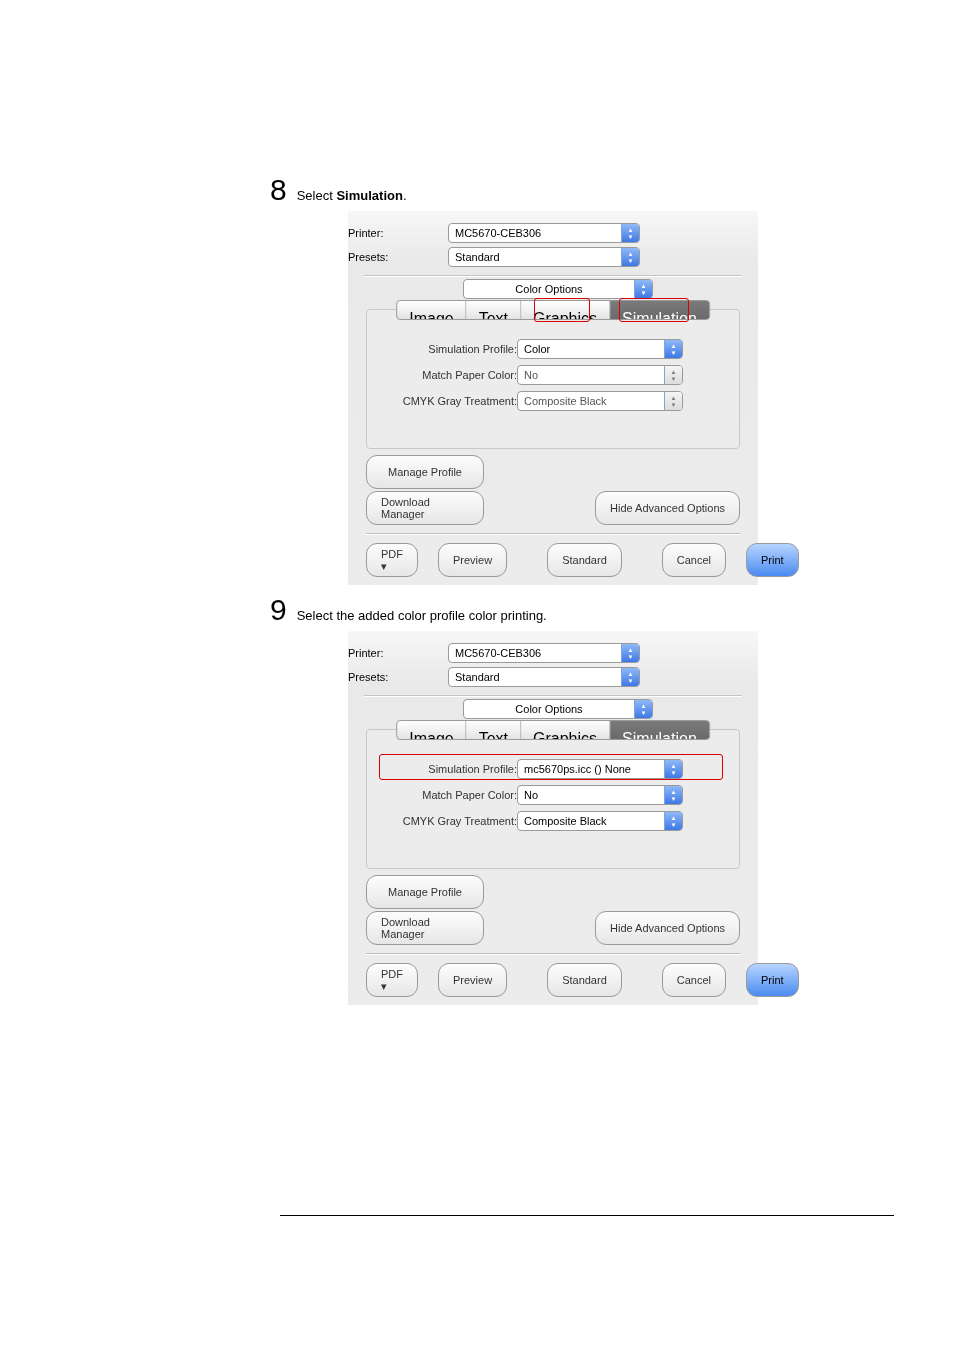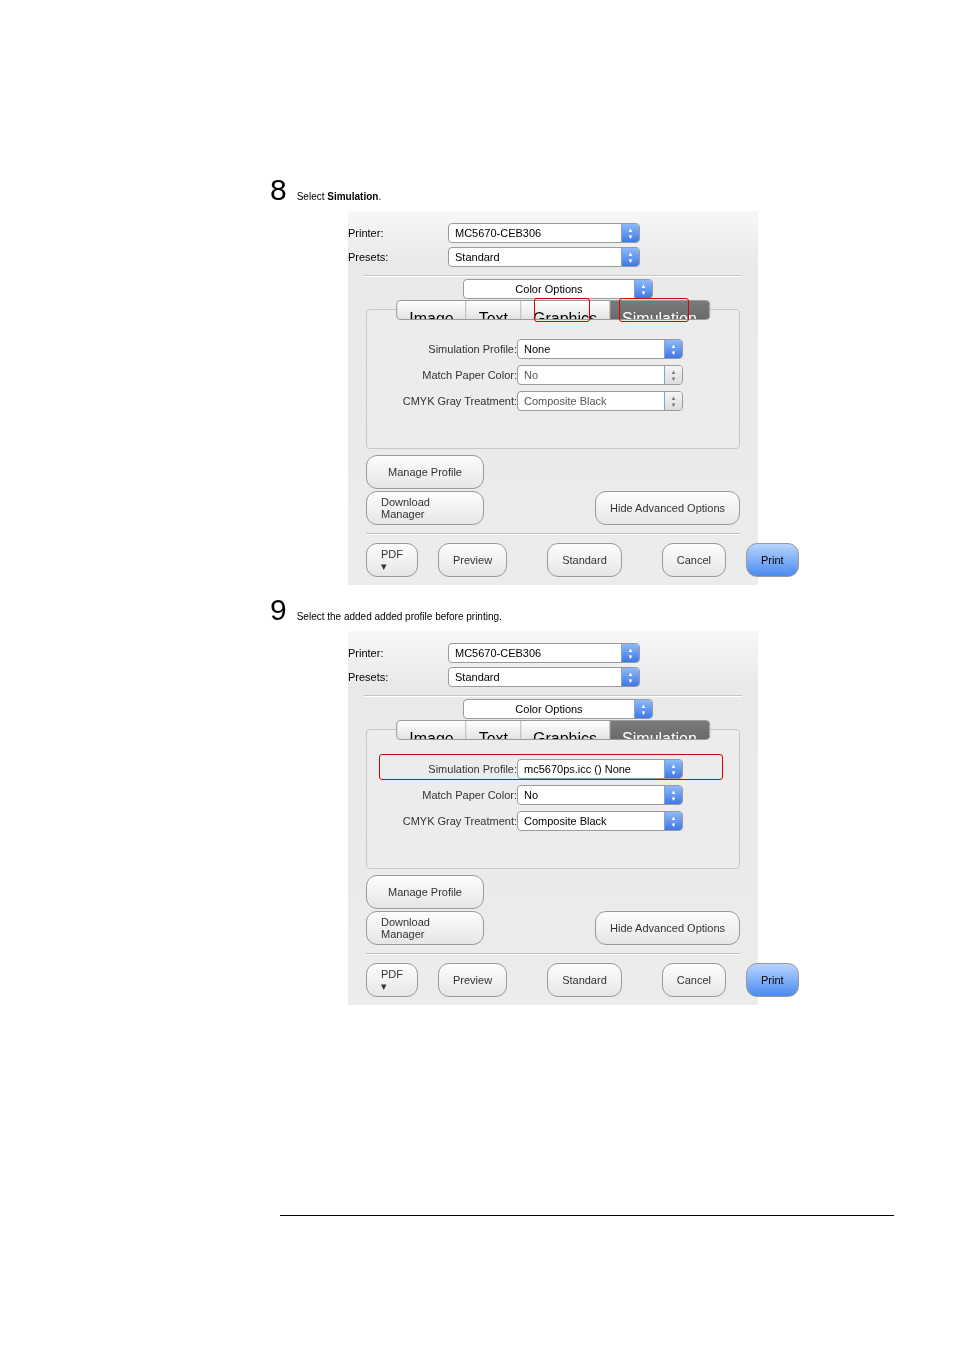--- a/index.html
+++ b/index.html
@@ -21,21 +21,21 @@
     background:var(--page-bg);
     font-family:"Lucida Grande","Helvetica Neue",Arial,sans-serif;
     color:var(--text);
     font-size:13px;
   }
   .page{
     padding:165px 60px 0 60px;
   }
   .step{display:flex;align-items:baseline;gap:10px;margin:8px 0 4px 210px}
   .step-num{font-family:"Helvetica Neue",Arial,sans-serif;font-size:30px;font-weight:400}
-  .step-text{font-size:10px}
+  .step-text{font-size:13px}
   .step-text b{font-weight:bold}
 
   .dialog{
     width:410px;
     margin:4px auto 4px 288px;
     background:#f3f3f3;
     background:linear-gradient(#f7f7f7,#e9e9e9 14%,#ececec 100%);
     border:0;
     padding:10px 0 8px 0;
     position:relative;
@@ -199,21 +199,21 @@
       <div class="tabs">
         <div class="tab">Image</div>
         <div class="tab">Text</div>
         <div class="tab">Graphics</div>
         <div class="tab selected">Simulation</div>
       </div>
 
       <div class="field-row">
         <div class="field-label">Simulation Profile:</div>
         <div class="popup" style="width:166px">
-          <div class="pv">None</div>
+          <div class="pv">Color</div>
           <div class="cap">
               <div class="arrows">▴<br>▾</div>
             </div>
         </div>
       </div>
       <div class="field-row">
         <div class="field-label">Match Paper Color:</div>
         <div class="popup disabled" style="width:166px">
           <div class="pv">No</div>
           <div class="cap">
@@ -248,21 +248,21 @@
       <div class="spacer"></div>
       <div class="pill">Standard</div>
       <div style="width:14px"></div>
       <div class="pill">Cancel</div>
       <div class="pill primary">Print</div>
     </div>
   </div>
 
   <div class="step">
     <span class="step-num">9</span>
-    <span class="step-text">Select the added added profile before printing.</span>
+    <span class="step-text">Select the added color profile color printing.</span>
   </div>
 
   <div class="dialog">
     <div class="top-row">
       <div class="top-label">Printer:</div>
       <div class="popup" style="width:192px">
         <div class="pv">MC5670-CEB306</div>
         <div class="cap">
             <div class="arrows">▴<br>▾</div>
           </div>

